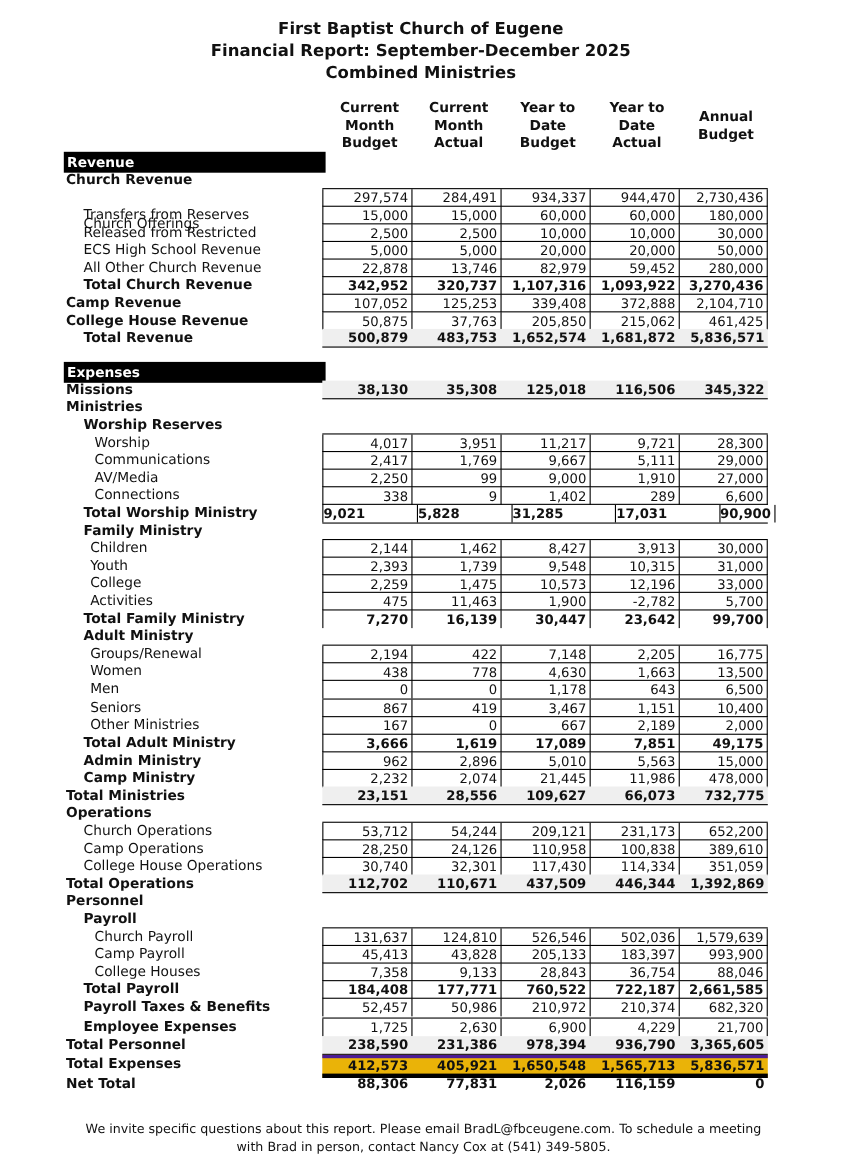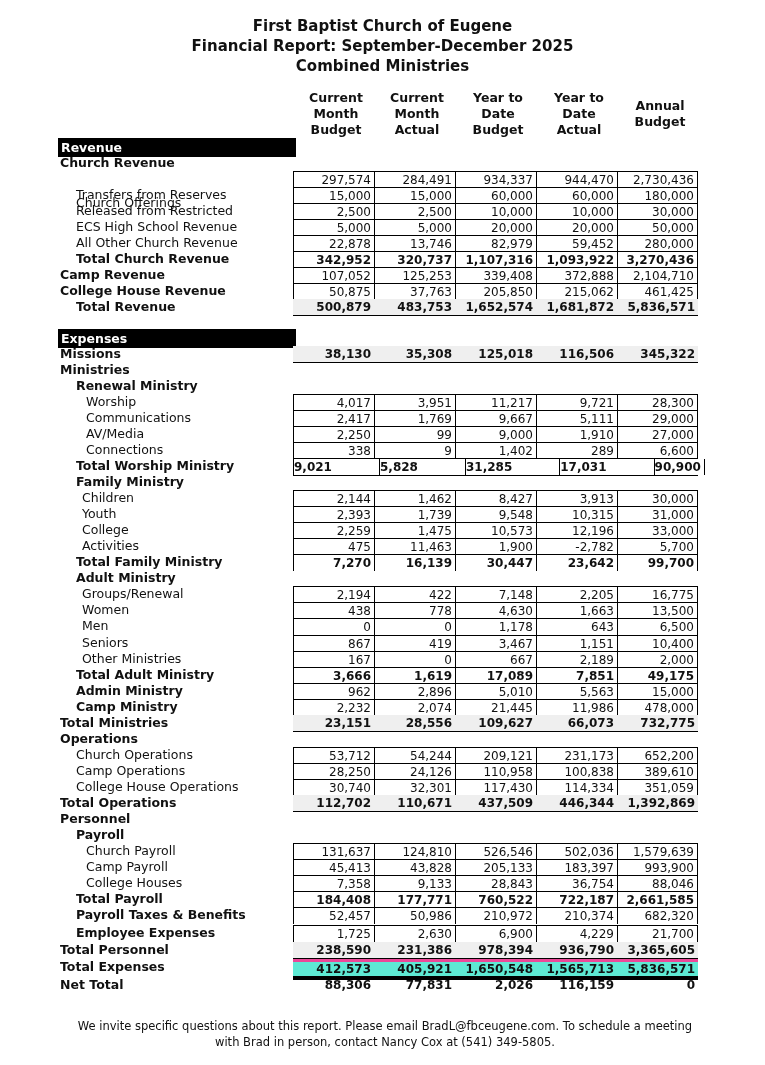--- a/index.html
+++ b/index.html
@@ -17,21 +17,21 @@
   .sechead span { padding-left: 3px; }
   .cells { position: absolute; left: 293px; width: 405px; height: 16px; display: flex; }
   .cells .c { width: 81px; box-sizing: border-box; text-align: right; padding-right: 3px;
               font-size: 12px; line-height: 16px; }
   .cells.boxed { border-top: 1px solid #000; }
   .cells.boxed .c { border-left: 1px solid #000; }
   .cells.boxed .c:last-child { border-right: 1px solid #000; }
   .cells.b .c { font-weight: bold; }
   .cells.gray { background: #efefef; border-bottom: 1.5px solid #000; }
   .cells.gray .c { border: none; }
-  .cells.dark { background: #5eead4; border-top: 3px solid #ec4899; border-bottom: 4px solid #000; height: 14px; }
+  .cells.dark { background: #eab308; border-top: 3px solid #4c1d95; border-bottom: 4px solid #000; height: 14px; }
   .cells.dark .c { line-height: 14px; }
   .cells.bottom { border-bottom: 1px solid #000; gap: 44px; }
   .footer { position: absolute; top: 1018px; left: 40px; width: 690px; text-align: center;
             font-size: 11.5px; line-height: 16px; }
 </style>
 </head>
 <body>
 
 <div>
   <div class="title" style="top:16px">First Baptist Church of Eugene</div>
@@ -170,21 +170,21 @@
         <div class="c">35,308</div>
         <div class="c">125,018</div>
         <div class="c">116,506</div>
         <div class="c">345,322</div>
       </div>
     </div>
     <div class="row" style="top: 362px;">
       <div class="lbl b" style="left: 60px;">Ministries</div>
     </div>
     <div class="row" style="top: 378px;">
-      <div class="lbl b" style="left: 76px;">Renewal Ministry</div>
+      <div class="lbl b" style="left: 76px;">Worship Reserves</div>
     </div>
     <div class="row" style="top: 394px;">
       <div class="lbl" style="left: 86px;">Worship</div>
       <div class="cells boxed">
         <div class="c">4,017</div>
         <div class="c">3,951</div>
         <div class="c">11,217</div>
         <div class="c">9,721</div>
         <div class="c">28,300</div>
       </div>

